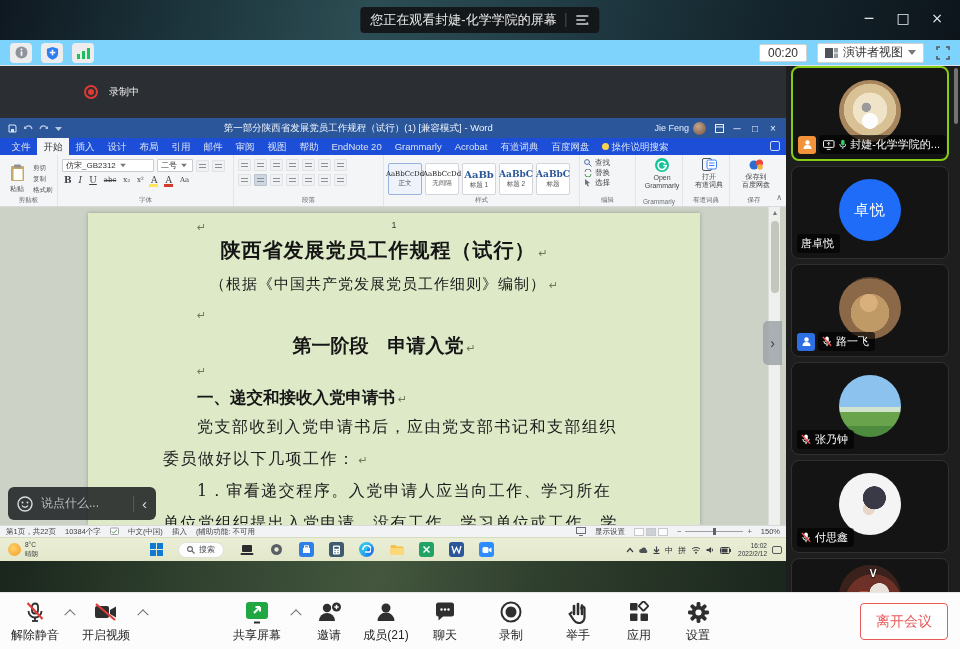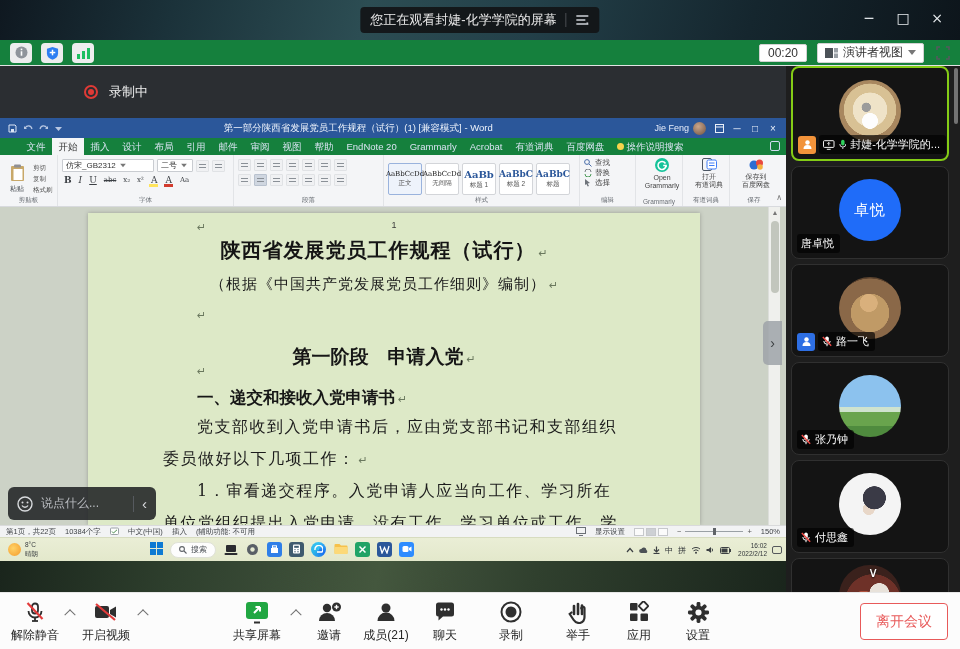--- a/index.html
+++ b/index.html
@@ -13,48 +13,48 @@
 .title-pill{position:absolute;top:7px;left:50%;transform:translateX(-50%);height:26px;
  background:rgba(18,20,23,.93);border-radius:4px;display:flex;align-items:center;padding:0 10px;gap:9px;z-index:3}
 .tp-text{color:#e9e9e9;font-size:13px;white-space:nowrap}
 .tp-div{width:1px;height:14px;background:#4a4d52}
 .tp-menu{display:flex;align-items:center;cursor:pointer}
 .win-ctrls{position:absolute;top:4px;right:6px;display:flex;z-index:3}
 .win-ctrls span{width:34px;height:28px;display:flex;align-items:center;justify-content:center;
  color:#e7ebee;font-size:14px;font-family:"DejaVu Sans",sans-serif;cursor:pointer}
 
 
-.toolbar{position:absolute;top:40px;left:0;width:960px;height:26px;background:#15803d;
+.toolbar{position:absolute;top:40px;left:0;width:960px;height:26px;background:#7dd3fc;
  border-bottom:1px solid #e2e3e4;display:flex;align-items:center;padding:0 10px;z-index:2}
 .tb-ic{width:22px;height:20px;display:flex;align-items:center;justify-content:center;margin-right:9px;
  background:#ededee;border-radius:4px;cursor:pointer}
 .tb-spacer{flex:1}
 .timer-box{border:1px solid #d2d2d2;border-radius:2px;background:#fff;padding:1px 8px;font-size:12px;color:#333;margin-right:10px}
 .view-btn{border:1px solid #d2d2d2;border-radius:2px;background:#fff;height:20px;display:flex;align-items:center;
  gap:5px;padding:0 7px;font-size:12px;color:#333;margin-right:12px;cursor:pointer}
 .caret-dn{width:0;height:0;border-left:4px solid transparent;border-right:4px solid transparent;border-top:5px solid #777}
 .fs-btn{cursor:pointer;display:flex;align-items:center}
 
 
 .share{position:absolute;top:66px;left:0;width:786px;height:526px;background:#2b2e32;overflow:hidden}
 .record-bar{position:absolute;top:0;left:0;right:0;height:52px;display:flex;align-items:center;padding-left:84px;gap:11px}
 .rec-dot{width:14px;height:14px;border:2.5px solid #e03a36;border-radius:50%;position:relative}
 .rec-dot::after{content:"";position:absolute;inset:2px;background:#e03a36;border-radius:50%}
-.rec-label{color:#efefef;font-size:13px}
+.rec-label{color:#efefef;font-size:10px}
 
 
 .word{position:absolute;top:52px;left:0;width:786px;height:419px;background:#f4f5f7;display:flex;flex-direction:column}
 .w-title{height:20px;background:#2b579a;display:flex;align-items:center;color:#dce6f5;font-size:9.5px;padding:0 4px;gap:4px}
 .qat{display:flex;align-items:center;gap:6px;padding-left:4px}
 .w-title-text{flex:1;text-align:center;color:#eef3fb;white-space:nowrap;overflow:hidden;text-overflow:ellipsis}
 .w-user{display:flex;align-items:center;gap:4px;color:#e8eefb;font-size:9px}
 .w-user .uava{width:13px;height:13px;border-radius:50%;background:radial-gradient(circle at 40% 35%,#caa68b,#6e5140)}
 .w-winbtn{display:flex;align-items:center}
 .w-winbtn span{width:18px;height:18px;display:flex;align-items:center;justify-content:center;color:#eaf0fa;font-size:10px;cursor:pointer}
-.w-tabs{height:17px;background:#15803d;display:flex;align-items:flex-end;padding-left:20px;position:relative}
+.w-tabs{height:17px;background:#1d4ed8;display:flex;align-items:flex-end;padding-left:5px;position:relative}
 .wtab{height:17px;line-height:17px;padding:0 6.5px;font-size:9.5px;color:#d9e3f2;white-space:nowrap;cursor:pointer}
 .wtab.sel{background:#f4f5f7;color:#333}
 .wtab .bulb{display:inline-block;width:7px;height:7px;border-radius:50%;background:#f7d44c;margin-right:2px}
 .w-tabs .tab-far{position:absolute;right:6px;top:3px;width:10px;height:10px;border:1px solid #cfdcf0;border-radius:2px}
 
 
 .w-ribbon{height:52px;background:#f4f5f7;border-bottom:1px solid #d8dade;display:flex;font-size:7px;color:#4a4f55;position:relative}
 .rgroup{height:100%;border-right:1px solid #e2e4e7;display:flex;flex-direction:column;padding:3px 4px 6px;position:relative}
 .rg-label{position:absolute;bottom:1px;left:0;right:0;text-align:center;font-size:6.5px;color:#6b7076}
 .rg-body{flex:1;display:flex;gap:3px}
@@ -88,21 +88,21 @@
 .w-doc{height:318px;background:#ccd2c6;position:relative;overflow:hidden}
 .page{position:absolute;left:88px;top:6px;width:612px;height:312px;background:#dde9c7;box-shadow:0 0 4px rgba(0,0,0,.25);overflow:hidden}
 .docbody{position:absolute;left:75px;right:95px;top:0;bottom:0}
 .pc{font-size:11px;color:#6a785e;font-family:"DejaVu Sans",sans-serif;font-weight:400;margin-left:3px;letter-spacing:0}
 .mrow{position:absolute;left:34px;font-size:11px;color:#6a785e}
 .pnum{position:absolute;top:7px;left:50%;transform:translateX(-50%);font-size:9px;color:#3a3a3a}
 .d-title{position:absolute;top:24px;left:0;right:0;text-align:center;font-family:"DejaVu Serif","Liberation Serif",serif;
  font-weight:700;font-size:20px;letter-spacing:1px;color:#151515;white-space:nowrap}
 .d-sub{position:absolute;top:62px;left:0;right:0;text-align:center;font-family:"DejaVu Serif",serif;font-size:15px;
  letter-spacing:1px;color:#1c1c1c;white-space:nowrap}
-.d-sec{position:absolute;top:131px;left:0;right:0;text-align:center;font-weight:700;font-size:19px;color:#161616;white-space:nowrap}
+.d-sec{position:absolute;top:120px;left:0;right:0;text-align:center;font-weight:700;font-size:19px;color:#161616;white-space:nowrap}
 .d-head{position:absolute;top:174px;left:34px;font-weight:700;font-size:16.5px;color:#161616;white-space:nowrap}
 .bodyline{position:absolute;font-family:"DejaVu Serif","Liberation Serif",serif;font-size:16px;letter-spacing:1.5px;
  color:#1c1c1c;white-space:nowrap}
 .doc-scroll{position:absolute;right:6px;top:0;bottom:0;width:12px;background:#eff0ed;border-left:1px solid #dcdeda}
 .doc-scroll .sarr{position:absolute;top:2px;left:2px;width:8px;height:8px;color:#777;font-size:7px;line-height:8px;text-align:center}
 .doc-scroll .sthumb{position:absolute;top:14px;left:2px;width:8px;height:72px;background:#c2c6bd;border-radius:4px}
 
 
 .w-status{height:12px;background:#f2f3f4;border-top:1px solid #d9dadb;display:flex;align-items:center;
  font-size:7.5px;color:#3f4347;padding:0 6px;gap:9px;white-space:nowrap}
@@ -113,21 +113,21 @@
 .zoom-slider{display:flex;align-items:center;gap:4px;color:#555}
 .zs-track{width:58px;height:1px;background:#9aa0a5;position:relative}
 .zs-thumb{position:absolute;left:28px;top:-3px;width:3px;height:7px;background:#5f6368}
 
 
 .taskbar{position:absolute;left:0;top:471px;width:786px;height:24px;
  background:linear-gradient(180deg,#eaeed6,#e3e8cb);border-top:1px solid #d7dcc0;display:flex;align-items:center}
 .weather{display:flex;align-items:center;gap:4px;padding-left:8px;width:150px}
 .sun{width:13px;height:13px;border-radius:50%;background:radial-gradient(circle at 40% 40%,#ffd267,#f49a2a)}
 .wtxt{display:flex;flex-direction:column;font-size:6.5px;color:#3c4043;line-height:1.25}
-.tb-center{display:flex;align-items:flex-start;gap:7px}
+.tb-center{display:flex;align-items:center;gap:15px}
 .winlogo{width:13px;height:13px;display:grid;grid-template-columns:6px 6px;grid-template-rows:6px 6px;gap:1px}
 .winlogo i{background:#0e7ad3}
 .search-pill{height:16px;background:#fdfdfd;border:1px solid #e0e2d8;border-radius:8px;display:flex;align-items:center;
  gap:4px;padding:0 8px;font-size:8px;color:#4c5156}
 .tico{width:15px;height:15px;border-radius:3px;display:flex;align-items:center;justify-content:center}
 .tray{position:absolute;right:4px;top:0;height:24px;display:flex;align-items:center;gap:5px;font-size:8px;color:#2f3337}
 .clock{display:flex;flex-direction:column;align-items:flex-end;font-size:6.5px;color:#33373b;line-height:1.3;margin-left:2px}
 .notif{width:10px;height:8px;border:1px solid #55585c;border-radius:2px}
 
 

